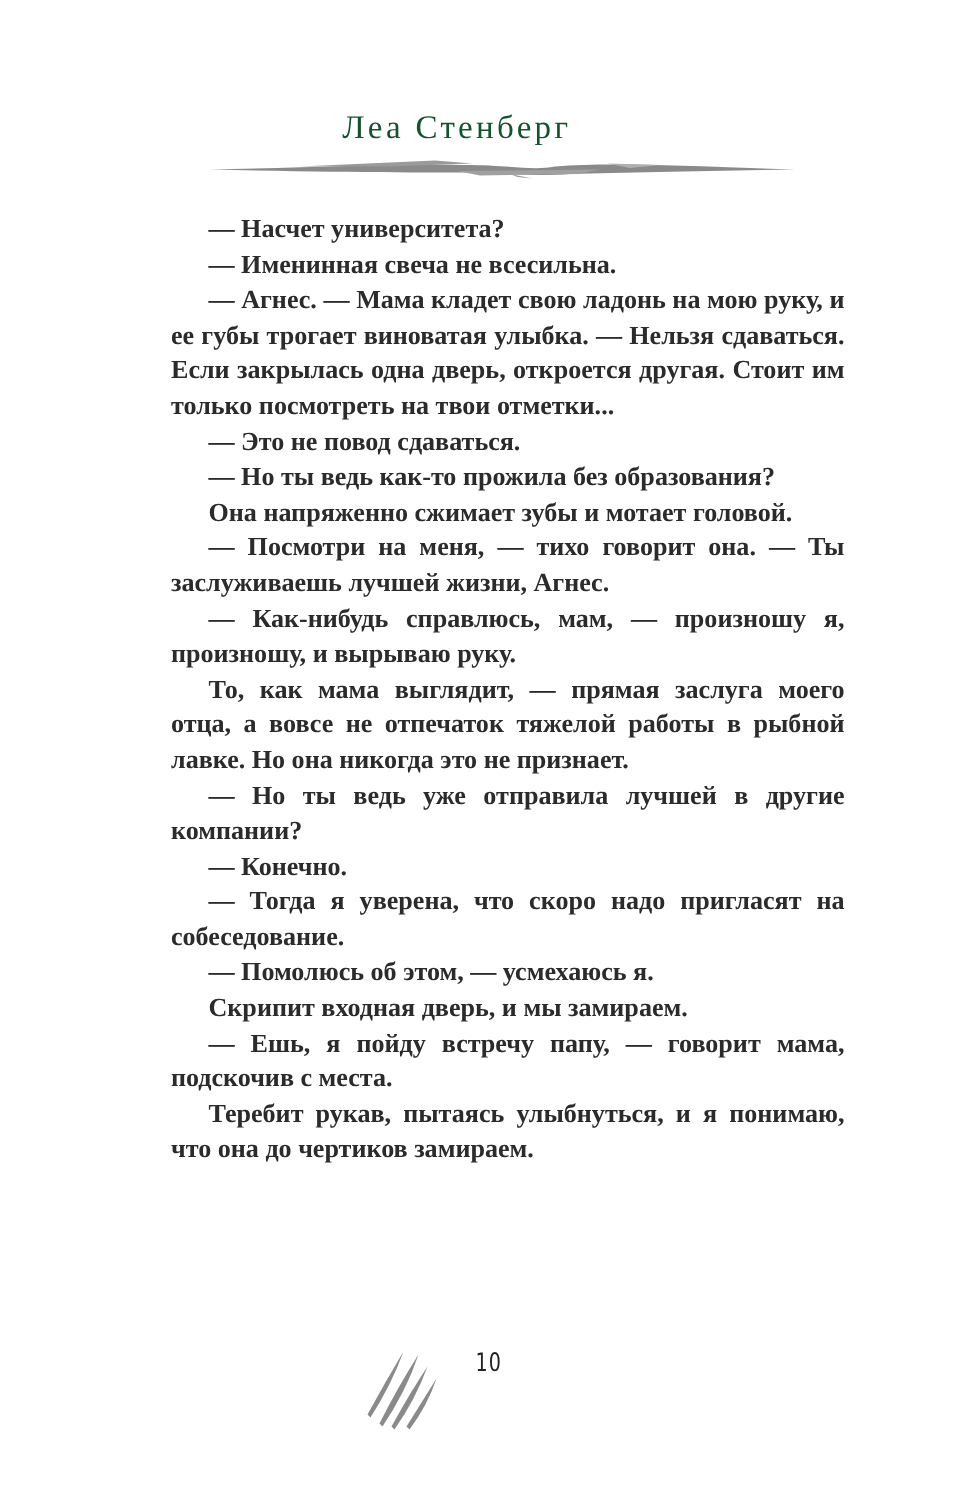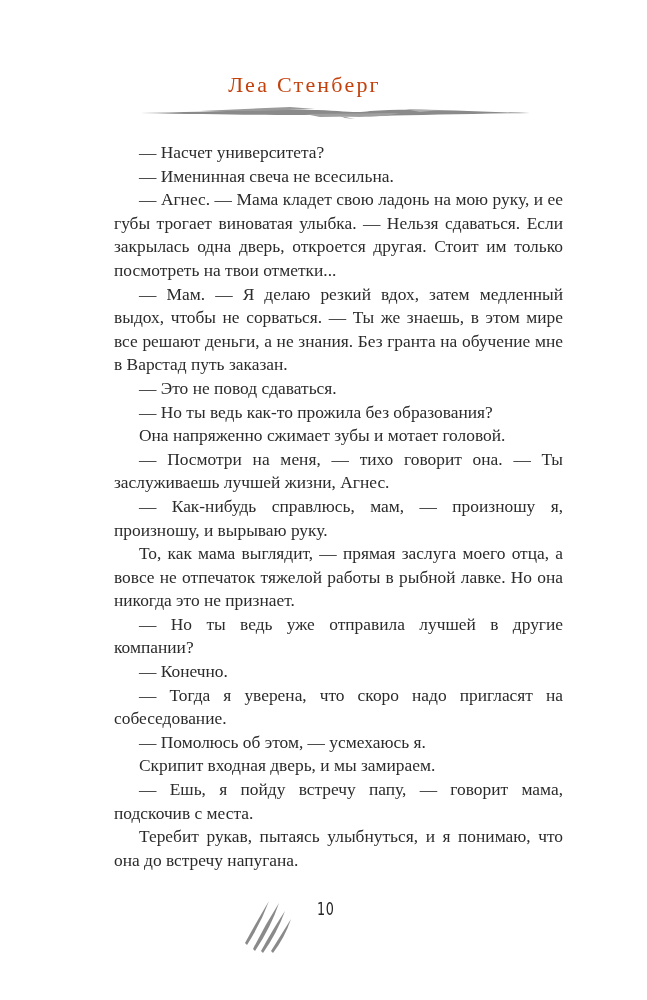--- a/index.html
+++ b/index.html
@@ -1,29 +1,29 @@
 <!DOCTYPE html>
 <html><head>
 <meta charset="utf-8">
 <style>
   html, body { margin: 0; padding: 0; background: #ffffff; }
   body { width: 647px; height: 1000px; position: relative; overflow: hidden; }
   .page { position: absolute; left: 0; top: 0; width: 647px; height: 1000px; background: #fff; }
   .header {
     position: absolute; left: 0; top: 72px; width: 609px; text-align: center;
     font-family: "Liberation Serif", "DejaVu Serif", serif; font-size: 22px;
-    letter-spacing: 2.2px; color: #c2410c;
+    letter-spacing: 2.2px; color: #14532d;
   }
   .rule { position: absolute; left: 140px; top: 102px; width: 390px; height: 22px; }
   .body-text {
     position: absolute; left: 114px; top: 141px; width: 449px;
     font-family: "Liberation Serif", "DejaVu Serif", serif;
     font-size: 17.4px; line-height: 23.6px; color: #2b2b2b;
   }
-  .body-text p { margin: 0; text-indent: 25px; text-align: justify; text-align-last: left; }
+  .body-text p { margin: 0; text-indent: 25px; text-align: justify; text-align-last: left; font-weight: bold; }
   .footer-mark { position: absolute; left: 243px; top: 893px; width: 50px; height: 60px; }
   .page-num {
     position: absolute; left: 317px; top: 899px;
     font-family: "DejaVu Sans", "Liberation Sans", sans-serif; font-size: 17px;
     color: #222; transform: scaleX(0.75); transform-origin: left top; letter-spacing: 1px;
   }
 </style>
 </head>
 <body>
 
@@ -36,34 +36,33 @@
     <path d="M60 9 L150 5 L175 7 L120 9 Z" fill="#9a9a9a"></path>
     <path d="M165 12 L260 11 L245 14 L180 15 Z" fill="#a0a0a0"></path>
     <path d="M200 14 L215 17 L205 16 Z" fill="#9a9a9a"></path>
     <path d="M265 7 L300 8 L280 10 Z" fill="#b0b0b0"></path>
   </svg>
 
   <div class="body-text">
     <p>— Насчет университета?</p>
     <p>— Именинная свеча не всесильна.</p>
     <p>— Агнес. — Мама кладет свою ладонь на мою руку, и ее губы трогает виноватая улыбка. — Нельзя сдаваться. Если закрылась одна дверь, откроется другая. Стоит им только посмотреть на твои отметки...</p>
-    <p>— Мам. — Я делаю резкий вдох, затем медленный выдох, чтобы не сорваться. — Ты же знаешь, в этом мире все решают деньги, а не знания. Без гранта на обучение мне в Варстад путь заказан.</p>
     <p>— Это не повод сдаваться.</p>
     <p>— Но ты ведь как-то прожила без образования?</p>
     <p>Она напряженно сжимает зубы и мотает головой.</p>
     <p>— Посмотри на меня, — тихо говорит она. — Ты заслуживаешь лучшей жизни, Агнес.</p>
     <p>— Как-нибудь справлюсь, мам, — произношу я, произношу, и вырываю руку.</p>
     <p>То, как мама выглядит, — прямая заслуга моего отца, а вовсе не отпечаток тяжелой работы в рыбной лавке. Но она никогда это не признает.</p>
     <p>— Но ты ведь уже отправила лучшей в другие компании?</p>
     <p>— Конечно.</p>
     <p>— Тогда я уверена, что скоро надо пригласят на собеседование.</p>
     <p>— Помолюсь об этом, — усмехаюсь я.</p>
     <p>Скрипит входная дверь, и мы замираем.</p>
     <p>— Ешь, я пойду встречу папу, — говорит мама, подскочив с места.</p>
-    <p>Теребит рукав, пытаясь улыбнуться, и я понимаю, что она до встречу напугана.</p>
+    <p>Теребит рукав, пытаясь улыбнуться, и я понимаю, что она до чертиков замираем.</p>
   </div>
 
   <svg class="footer-mark" viewBox="0 0 50 60">
     <path d="M2 50 Q14 28 26 8 Q18 30 4 52 Z" fill="#8a8a8a"></path>
     <path d="M10 56 Q22 32 36 10 Q28 34 12 58 Z" fill="#8a8a8a"></path>
     <path d="M18 58 Q30 36 42 18 Q34 40 20 60 Z" fill="#8a8a8a"></path>
     <path d="M28 58 Q38 42 48 26 Q42 44 30 60 Z" fill="#8a8a8a"></path>
   </svg>
 
   <div class="page-num">10</div>

